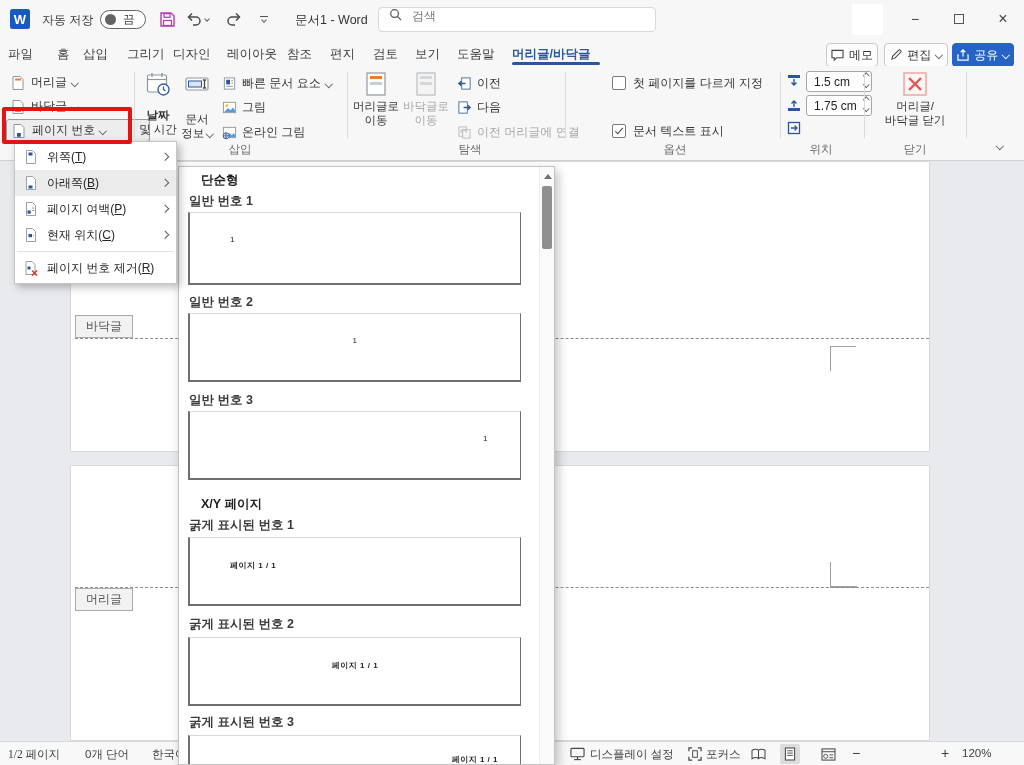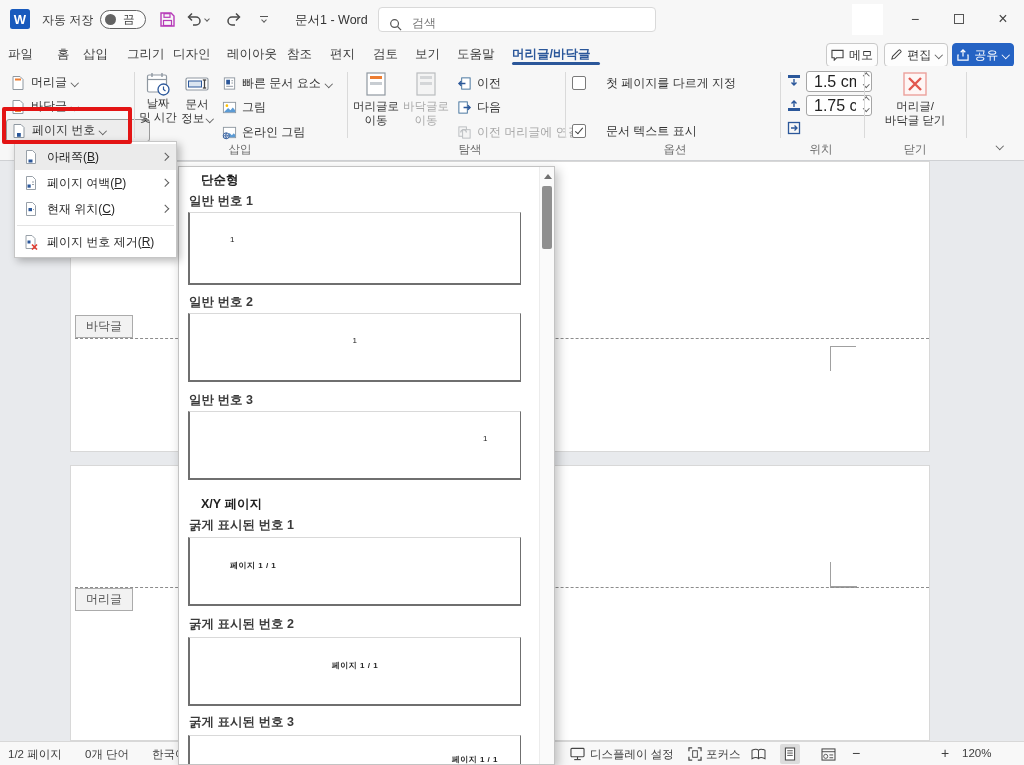--- a/index.html
+++ b/index.html
@@ -9,21 +9,21 @@
 
   
   .titlebar{top:0;left:0;width:1024px;height:38px;background:#f7f7f7;}
   .wordlogo{top:9px;left:10px;width:20px;height:20px;}
   .autosave-lb{top:12px;left:42px;font-size:12px;color:#3b3b3b;}
   .toggle{top:10px;left:100px;width:46px;height:19px;border:1px solid #636363;border-radius:10px;display:flex;align-items:center;background:#fdfdfd;}
   .toggle .dot{width:11px;height:11px;border-radius:50%;background:#636363;margin-left:4px;}
   .toggle .tg-lb{margin-left:7px;font-size:11.5px;color:#3b3b3b;}
   .qat-btn{top:8px;width:24px;height:22px;display:flex;align-items:center;justify-content:center;}
   .doc-title{top:12px;left:295px;font-size:12.5px;color:#333;}
-  .searchbox{top:7px;left:378px;width:278px;height:25px;background:#fff;border:1px solid #d9d9d9;border-radius:4px;display:flex;align-items:flex-end;padding-left:10px;}
+  .searchbox{top:7px;left:378px;width:278px;height:25px;background:#fff;border:1px solid #d9d9d9;border-radius:4px;display:flex;align-items:flex-start;padding-left:10px;}
   .searchbox input{border:none;outline:none;background:transparent;font-size:12px;margin-left:8px;width:220px;color:#444;}
   .account{top:4px;left:852px;width:31px;height:31px;background:#fff;}
   .winbtn{top:0;width:44px;height:38px;display:flex;align-items:center;justify-content:center;color:#444;font-size:14px;}
   .maxglyph{width:10px;height:10px;border:1px solid #555;}
 
   
   .tabbar{top:38px;left:0;width:1024px;height:28px;background:#f7f7f7;}
   .tab{top:6px;font-size:12.5px;color:#3b3b3b;height:20px;display:flex;align-items:center;}
   .tab.active{color:#2b579a;font-weight:bold;}
   .tab-underline{top:24px;height:2.5px;background:#2b579a;border-radius:2px;}
@@ -38,25 +38,25 @@
 
   
   .ribbon{top:66px;left:0;width:1024px;height:95px;background:#f7f7f7;border-bottom:1px solid #cfd1d4;}
   .rb-sep{width:1px;background:#dadada;top:6px;height:66px;}
   .grouplabel{top:76px;font-size:11.5px;color:#6a6a6a;text-align:center;}
   .smallbtn{height:23px;display:flex;align-items:center;gap:5px;font-size:12px;color:#333;padding:0 4px;border-radius:3px;}
   .smallbtn.disabled{color:#a8a8a8;}
   .bigbtn{display:flex;flex-direction:column;align-items:center;font-size:11.5px;line-height:13.5px;color:#333;text-align:center;}
   .bigbtn.disabled{color:#a8a8a8;}
   .pressed{border:1px solid #9a9a9a;background:#ededed;}
-  .chkrow{display:flex;align-items:center;gap:20px;height:20px;}
+  .chkrow{display:flex;align-items:center;gap:7px;height:20px;margin-left:40px;}
   .chkbox{width:14px;height:14px;border:1px solid #7a7a7a;border-radius:2px;background:#fff;display:flex;align-items:center;justify-content:center;}
   .chkmark{width:4px;height:8px;border-right:1.8px solid #3f3f3f;border-bottom:1.8px solid #3f3f3f;transform:rotate(40deg);margin-top:-2px;}
   .spinwrap{position:absolute;width:66px;height:21px;border:1px solid #a6a6a6;border-radius:3px;background:#fff;}
-  .spinwrap input{border:none;outline:none;width:46px;height:17px;margin:1px 0 0 5px;font-size:16px;color:#222;background:transparent;}
+  .spinwrap input{border:none;outline:none;width:46px;height:17px;margin:1px 0 0 5px;font-size:12px;color:#222;background:transparent;}
   .spinarrows{position:absolute;right:3px;top:2px;display:flex;flex-direction:column;gap:3px;}
   .spinarrows .chv{width:4.5px;height:4.5px;border-width:1.2px;border-color:#666;}
   .redbox{top:107px;left:2px;width:130px;height:37px;border:4px solid #e31414;border-radius:2px;z-index:60;}
   .collapse-chv{top:77px;left:997px;}
 
   
   .docbg{top:161px;left:0;width:1024px;height:580px;background:#e8eaed;z-index:1;}
   .page{position:absolute;left:70px;width:860px;background:#fff;border:1px solid #d8d8d8;}
   .dashline{position:absolute;left:4px;width:854px;border-top:1px dashed #8c8c8c;height:0;}
   .hf-tag{position:absolute;left:4px;width:58px;height:23px;background:#f2f2f2;border:1px solid #ababab;color:#555;display:flex;align-items:center;justify-content:center;font-size:12px;}
@@ -238,32 +238,32 @@
 
     <div class="r bigbtn" style="left:138px;top:5px;width:40px;">
       <svg width="26" height="26" viewBox="0 0 26 26">
         <rect x="2.5" y="4" width="19" height="17" rx="1.5" fill="#fff" stroke="#8f98a1" stroke-width="1.2"></rect>
         <line x1="2.5" y1="8.5" x2="21.5" y2="8.5" stroke="#8f98a1" stroke-width="1.2"></line>
         <line x1="7" y1="2" x2="7" y2="6" stroke="#8f98a1" stroke-width="1.4"></line>
         <line x1="17" y1="2" x2="17" y2="6" stroke="#8f98a1" stroke-width="1.4"></line>
         <circle cx="18.5" cy="18.5" r="5.5" fill="#fff" stroke="#2b579a" stroke-width="1.3"></circle>
         <path d="M18.5 15.5 v3 l2 1.4" fill="none" stroke="#2b579a" stroke-width="1.2"></path>
       </svg>
-      <span style="margin-top:0;">날짜</span>
+      <span style="margin-top:12px;font-weight:bold;">날짜</span>
       <span>및 시간</span>
     </div>
     <div class="r bigbtn" style="left:179px;top:5px;width:36px;">
       <svg width="26" height="26" viewBox="0 0 26 26">
         <rect x="2" y="7" width="22" height="12" rx="1.5" fill="#fff" stroke="#8f98a1" stroke-width="1.2"></rect>
         <rect x="4.5" y="10" width="13" height="6" fill="#dbe5f1" stroke="#2b579a" stroke-width="1"></rect>
         <line x1="20.5" y1="9" x2="20.5" y2="17" stroke="#444" stroke-width="1.3"></line>
         <line x1="18.8" y1="9" x2="22.2" y2="9" stroke="#444" stroke-width="1.3"></line>
         <line x1="18.8" y1="17" x2="22.2" y2="17" stroke="#444" stroke-width="1.3"></line>
       </svg>
-      <span style="margin-top:1px;">문서</span>
+      <span style="margin-top:16px;">문서</span>
       <span style="display:flex;align-items:center;gap:3px;">
           <span>정보</span>
           <span class="chv"></span>
         </span>
     </div>
     <div class="r smallbtn" style="left:218px;top:6px;">
       <svg width="15" height="15" viewBox="0 0 16 16">
         <rect x="2.5" y="2" width="11" height="12" fill="#fff" stroke="#8f98a1"></rect>
         <rect x="4.5" y="4" width="4" height="5" fill="#2b579a"></rect>
         <line x1="10" y1="5" x2="11.8" y2="5" stroke="#8f98a1"></line>
@@ -408,20 +408,28 @@
       <div class="cornermark" style="left:759px;top:96px;width:1px;height:25px;"></div>
       <div class="cornermark" style="left:759px;top:120px;width:27px;height:2px;"></div>
       <div class="dashline" style="top:121px;"></div>
       <div class="hf-tag" style="top:122px;">
           <span>머리글</span>
         </div>
     </div>
   </div>
 
   <div class="r menu">
+    <div class="menu-item">
+      <svg width="16" height="16" viewBox="0 0 16 16">
+        <path d="M3.5 1.5 h6 l3 3 v10 h-9 z" fill="#fff" stroke="#98a0a8"></path>
+        <rect x="5.5" y="3.5" width="4" height="3" fill="#2b579a"></rect>
+      </svg>
+      <span class="lbl"><span>위쪽(</span><u>T</u><span>)</span></span>
+      <span class="chv right sub"></span>
+    </div>
     <div class="menu-item hover">
       <svg width="16" height="16" viewBox="0 0 16 16">
         <path d="M3.5 1.5 h6 l3 3 v10 h-9 z" fill="#fff" stroke="#98a0a8"></path>
         <rect x="5.5" y="10.5" width="4" height="3" fill="#2b579a"></rect>
       </svg>
       <span class="lbl"><span>아래쪽(</span><u>B</u><span>)</span></span>
       <span class="chv right sub"></span>
     </div>
     <div class="menu-item">
       <svg width="16" height="16" viewBox="0 0 16 16">
@@ -496,21 +504,21 @@
       </div>
     </div>
 
     <div class="scrollbar">
       <div class="sb-up"></div>
       <div class="sb-thumb"></div>
     </div>
   </div>
 
   <div class="r statusbar">
-    <span class="st" style="left:8px;">1/2 페이지</span>
+    <span class="st" style="left:8px;font-family:Liberation Serif, serif;">1/2 페이지</span>
     <span class="st" style="left:85px;">0개 단어</span>
     <span class="st" style="left:152px;">한국어</span>
 
     <svg class="r" style="left:570px;top:5px;" width="15" height="14" viewBox="0 0 16 15">
       <rect x="1" y="1.5" width="14" height="9" rx="1" fill="none" stroke="#444" stroke-width="1.2"></rect>
       <line x1="8" y1="10.5" x2="8" y2="13" stroke="#444" stroke-width="1.2"></line>
       <line x1="4.5" y1="13.5" x2="11.5" y2="13.5" stroke="#444" stroke-width="1.2"></line>
     </svg>
     <span class="st" style="left:590px;">디스플레이 설정</span>
 

